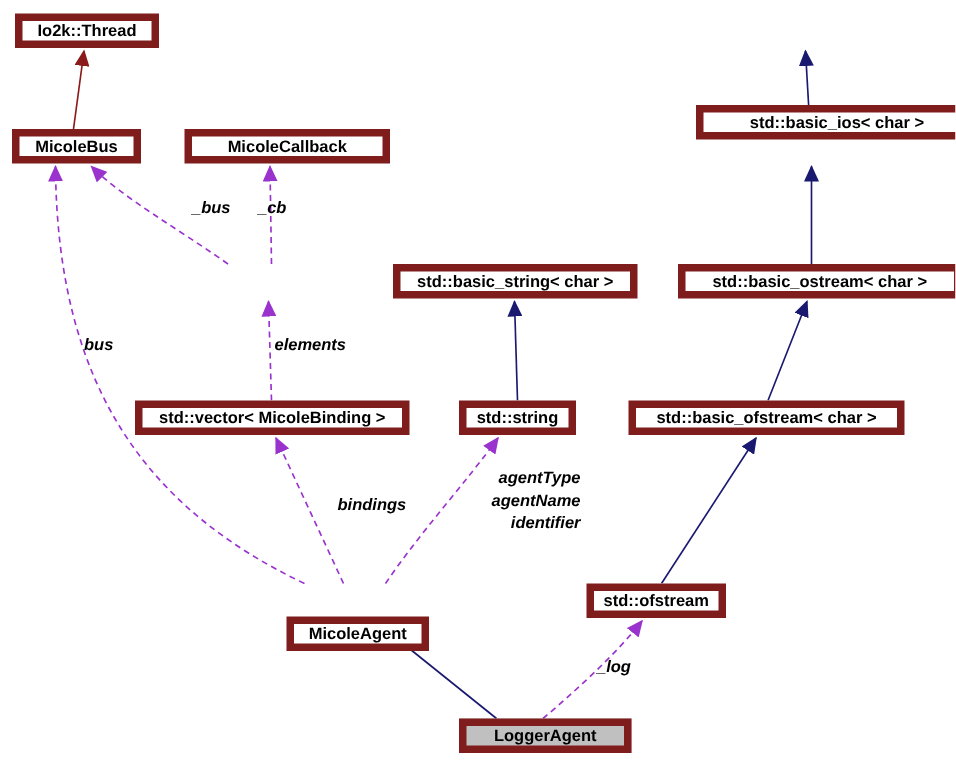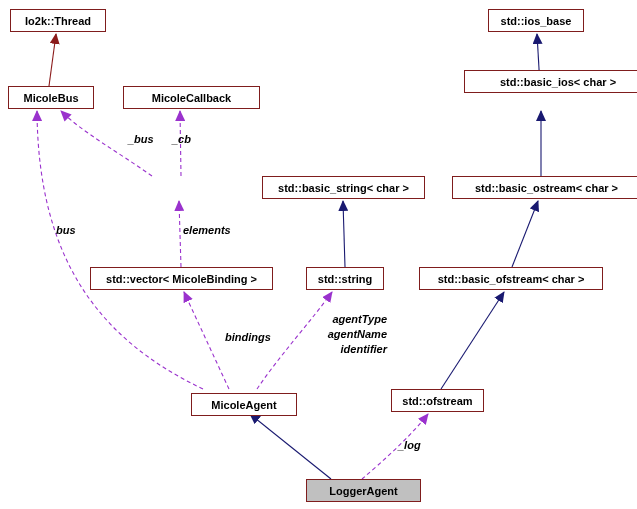--- a/index.html
+++ b/index.html
@@ -18,21 +18,21 @@
   #edges {
     position: absolute;
     left: 0;
     top: 0;
     z-index: 1;
   }
   .node {
     position: absolute;
     box-sizing: border-box;
     height: 23px;
-    border: 1px solid #7f1d1d;
+    border: 5px solid #7f1d1d;
     background: #ffffff;
     color: #000000;
     font-size: 11px;
     font-weight: 700;
     display: flex;
     align-items: center;
     justify-content: center;
     text-align: center;
     white-space: nowrap;
     z-index: 2;
@@ -91,30 +91,29 @@
     <path class="edge purple" d="M 152 176 C 118 152, 82 132, 61 111" marker-end="url(#m-purple)"></path>
     <path class="edge purple" d="M 181 176 L 180 111" marker-end="url(#m-purple)"></path>
     <path class="edge purple" d="M 181 267 L 179 201" marker-end="url(#m-purple)"></path>
     <path class="edge purple" d="M 203 389 C 100 340, 38 260, 37 111" marker-end="url(#m-purple)"></path>
     <path class="edge purple" d="M 229 389 L 184 292" marker-end="url(#m-purple)"></path>
     <path class="edge purple" d="M 257 389 C 280 355, 312 320, 332 292" marker-end="url(#m-purple)"></path>
     <path class="edge purple" d="M 362 479 C 382 462, 410 437, 428 414" marker-end="url(#m-purple)"></path>
   </svg>
 
   <div class="node" style="left:10px;  top:9px;   width:96px">Io2k::Thread</div>
-  <div class="node" style="left:488px; top:9px;   width:96px">std::ios_base</div>
   <div class="node" style="left:8px;   top:86px;  width:86px">MicoleBus</div>
   <div class="node" style="left:123px; top:86px;  width:137px">MicoleCallback</div>
   <div class="node" style="left:464px; top:70px;  width:188px">std::basic_ios&lt; char &gt;</div>
   <div class="node" style="left:262px; top:176px; width:163px">std::basic_string&lt; char &gt;</div>
   <div class="node" style="left:452px; top:176px; width:189px">std::basic_ostream&lt; char &gt;</div>
   <div class="node" style="left:90px;  top:267px; width:183px">std::vector&lt; MicoleBinding &gt;</div>
   <div class="node" style="left:306px; top:267px; width:78px">std::string</div>
   <div class="node" style="left:419px; top:267px; width:184px">std::basic_ofstream&lt; char &gt;</div>
-  <div class="node" style="left:191px; top:393px; width:106px">MicoleAgent</div>
+  <div class="node" style="left:191px; top:411px; width:95px">MicoleAgent</div>
   <div class="node" style="left:391px; top:389px; width:93px">std::ofstream</div>
   <div class="node highlight" style="left:306px; top:479px; width:115px">LoggerAgent</div>
 
   <div class="edge-label" style="left:128px; top:133px">_bus</div>
   <div class="edge-label" style="left:172px; top:133px">_cb</div>
   <div class="edge-label" style="left:183px; top:224px">elements</div>
   <div class="edge-label" style="left:56px;  top:224px">bus</div>
   <div class="edge-label" style="left:225px; top:331px">bindings</div>
   <div class="edge-label center" style="left:309px; top:312px; width:78px">agentType
 agentName

